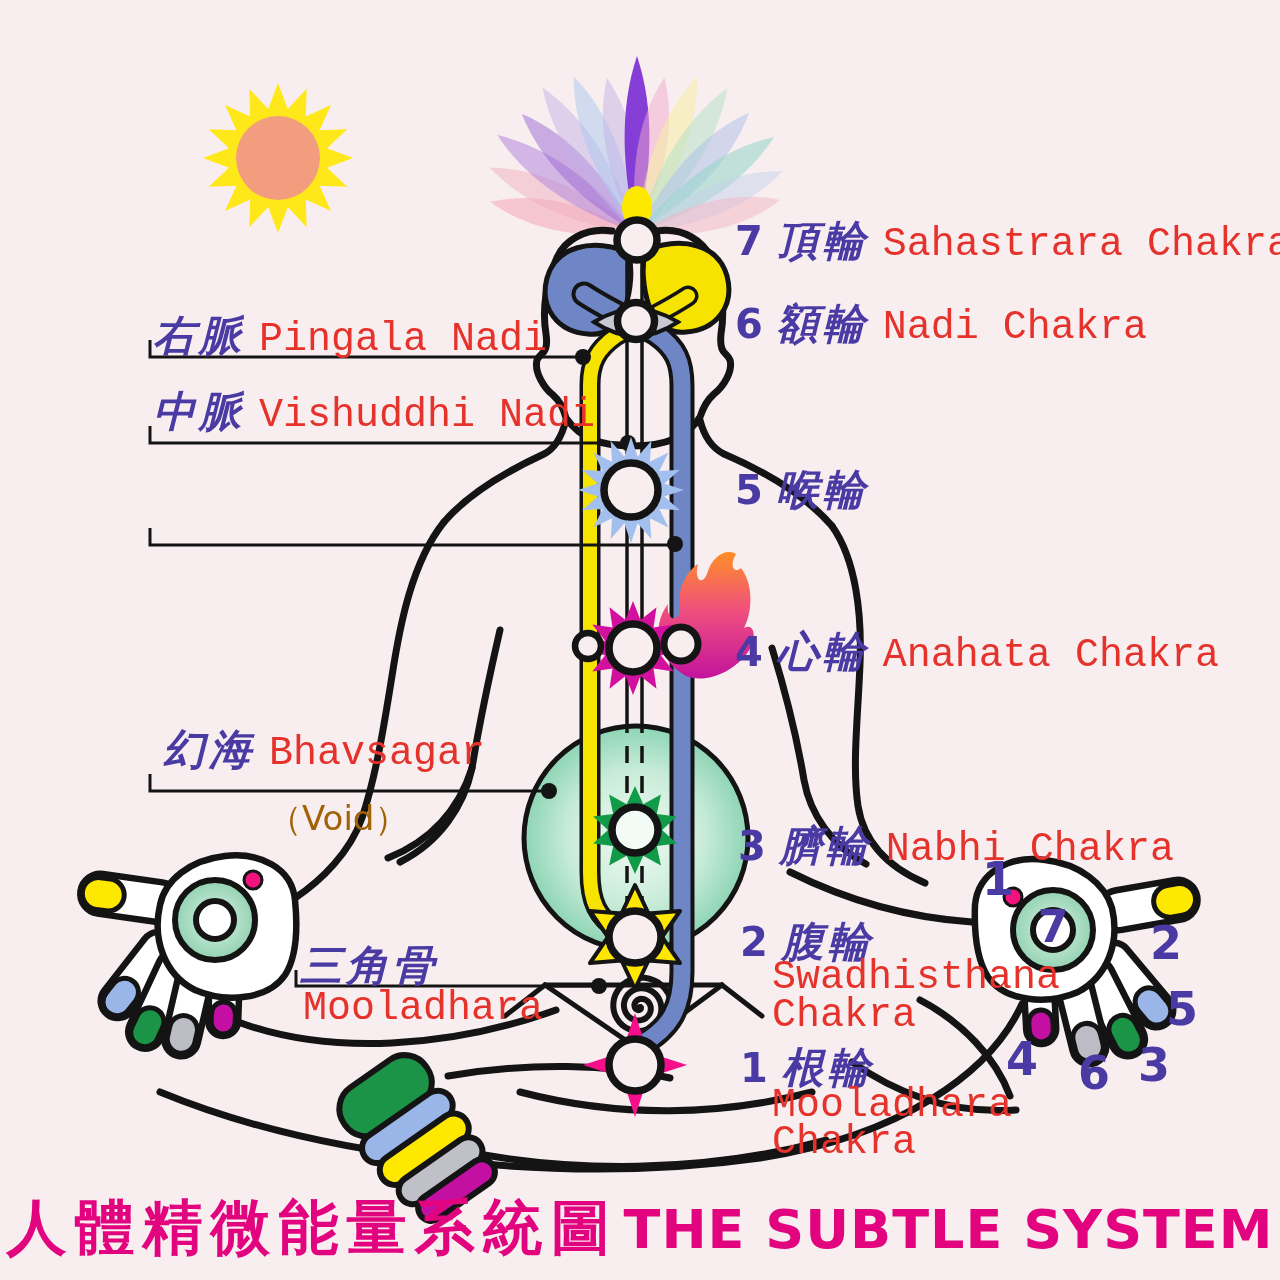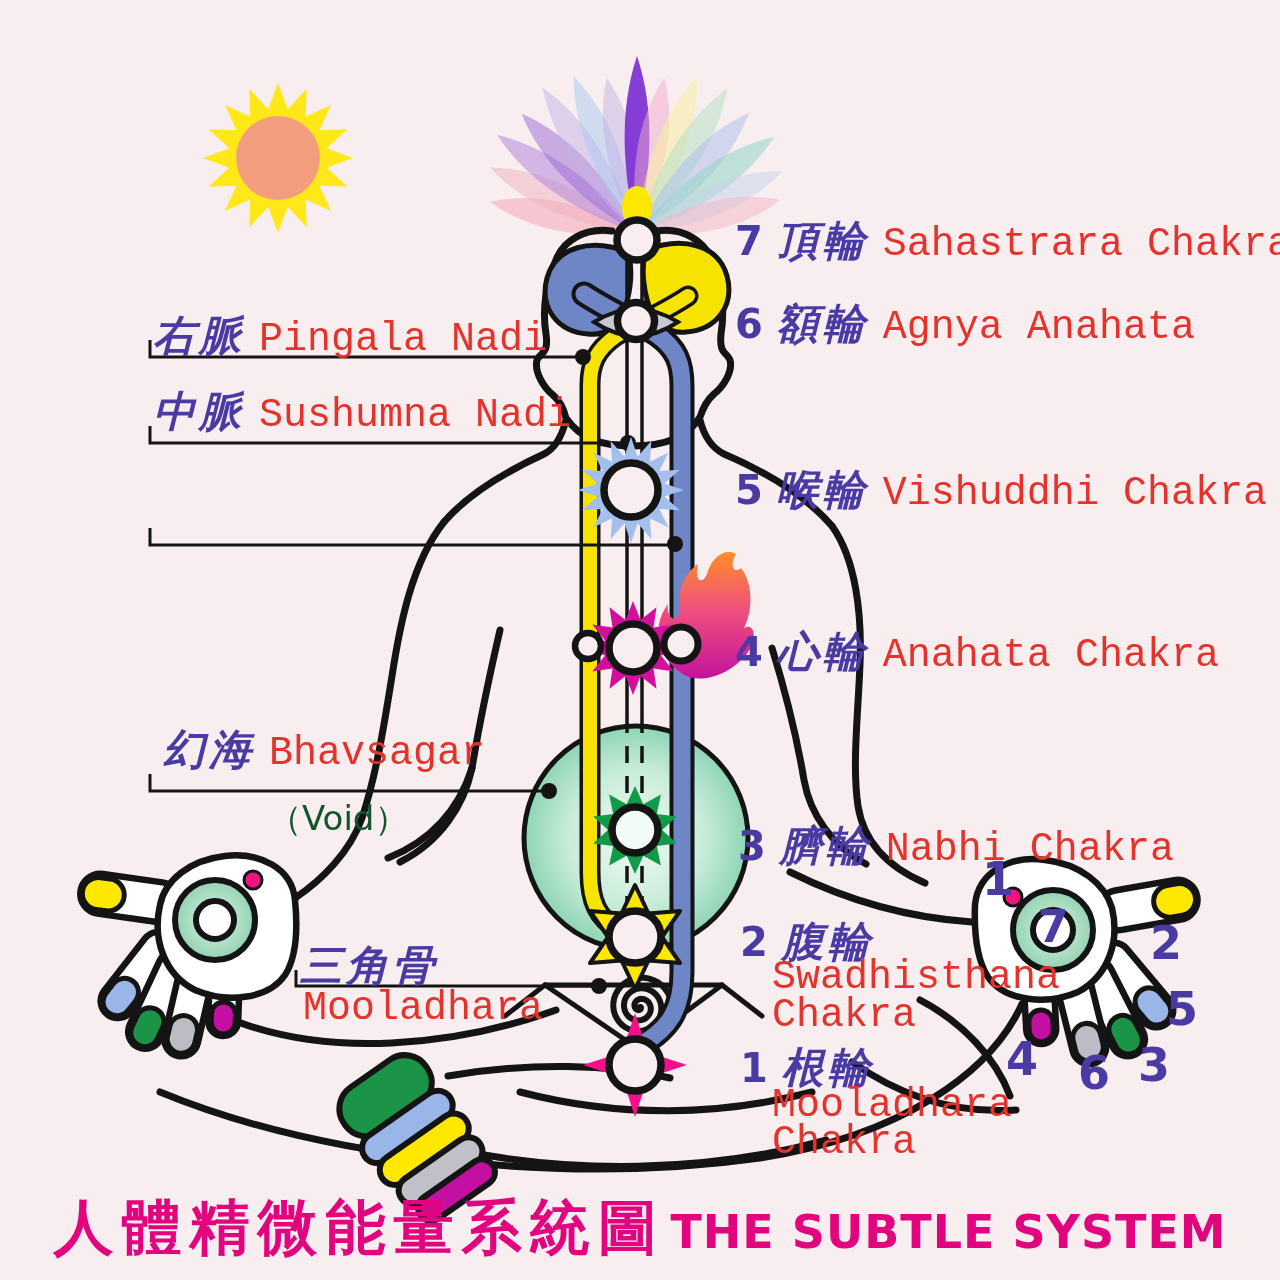--- a/index.html
+++ b/index.html
@@ -3,25 +3,25 @@
 <meta charset="utf-8">
 <style>
   html,body{margin:0;padding:0;}
   #canvas{position:relative;width:1280px;height:1280px;background:#f8eef0;overflow:hidden;
           font-family:"DejaVu Sans","Liberation Sans",sans-serif;}
   svg{position:absolute;left:0;top:0;}
   .lbl{position:absolute;white-space:nowrap;display:flex;align-items:baseline;gap:14px;}
   .cn{color:#4a3aa3;font-size:42px;font-weight:700;letter-spacing:4px;font-style:italic;}
   .en{color:#e5322a;font-size:40px;font-weight:500;font-family:Liberation Mono, monospace;}
   .num{color:#4a3aa3;font-size:40px;font-weight:800;}
-  .sub{color:#14532d;font-size:34px;font-weight:500;}
+  .sub{color:#a16207;font-size:34px;font-weight:500;}
   .hnum{position:absolute;color:#4a3aa3;font-size:46px;font-weight:800;}
   #title{position:absolute;left:0;top:1188px;width:100%;text-align:center;color:#e2047e;}
   #title .tcn{font-size:60px;font-weight:700;letter-spacing:8px;}
-  #title .ten{font-size:46px;font-weight:800;letter-spacing:1px;}
+  #title .ten{font-size:54px;font-weight:800;letter-spacing:1px;}
   .palm7{position:absolute;color:#4a3aa3;font-size:44px;font-weight:800;}
 </style>
 </head>
 <body>
 
 <div id="canvas">
 
 <svg width="1280" height="1280" viewBox="0 0 1280 1280">
   <defs>
     <radialGradient id="voidGrad" cx="0.5" cy="0.5" r="0.55">
@@ -214,21 +214,21 @@
     <rect x="-42" y="74" width="88" height="26" rx="13" fill="#c410a2" stroke="#141414" stroke-width="6"></rect>
   </g>
 </svg>
 
 <div class="lbl" style="left:153px;top:308px">
   <span class="cn">右脈</span>
   <span class="en">Pingala Nadi</span>
 </div>
 <div class="lbl" style="left:153px;top:384px">
   <span class="cn">中脈</span>
-  <span class="en">Sushumna Nadi</span>
+  <span class="en">Vishuddhi Nadi</span>
 </div>
 <div class="lbl" style="left:163px;top:722px">
   <span class="cn">幻海</span>
   <span class="en">Bhavsagar</span>
 </div>
 <div class="lbl" style="left:268px;top:796px">
   <span class="sub">（Void）</span>
 </div>
 <div class="lbl" style="left:300px;top:938px">
   <span class="cn">三角骨</span>
@@ -238,26 +238,25 @@
 </div>
 
 <div class="lbl" style="left:735px;top:213px">
   <span class="num">7</span>
   <span class="cn">頂輪</span>
   <span class="en">Sahastrara Chakra</span>
 </div>
 <div class="lbl" style="left:735px;top:296px">
   <span class="num">6</span>
   <span class="cn">額輪</span>
-  <span class="en">Agnya Anahata</span>
+  <span class="en">Nadi Chakra</span>
 </div>
 <div class="lbl" style="left:735px;top:462px">
   <span class="num">5</span>
   <span class="cn">喉輪</span>
-  <span class="en">Vishuddhi Chakra</span>
 </div>
 <div class="lbl" style="left:735px;top:624px">
   <span class="num">4</span>
   <span class="cn">心輪</span>
   <span class="en">Anahata Chakra</span>
 </div>
 <div class="lbl" style="left:738px;top:818px">
   <span class="num">3</span>
   <span class="cn">臍輪</span>
   <span class="en">Nabhi Chakra</span>

